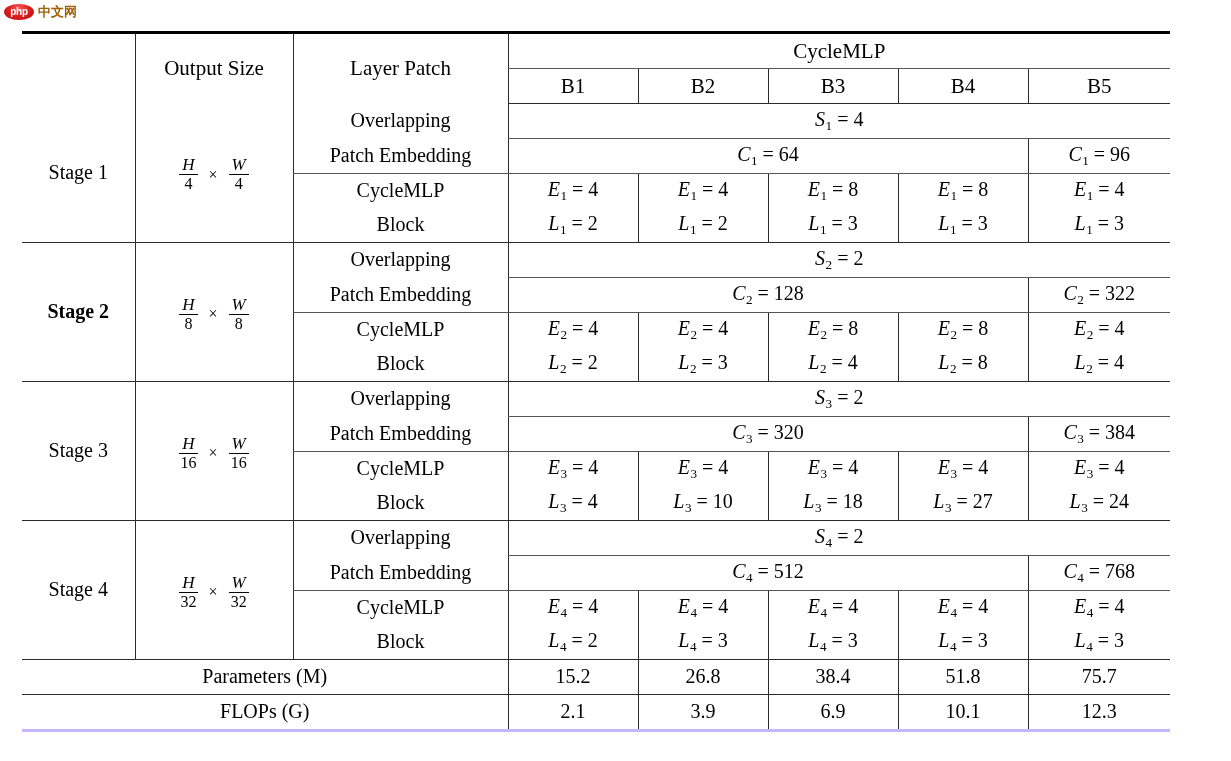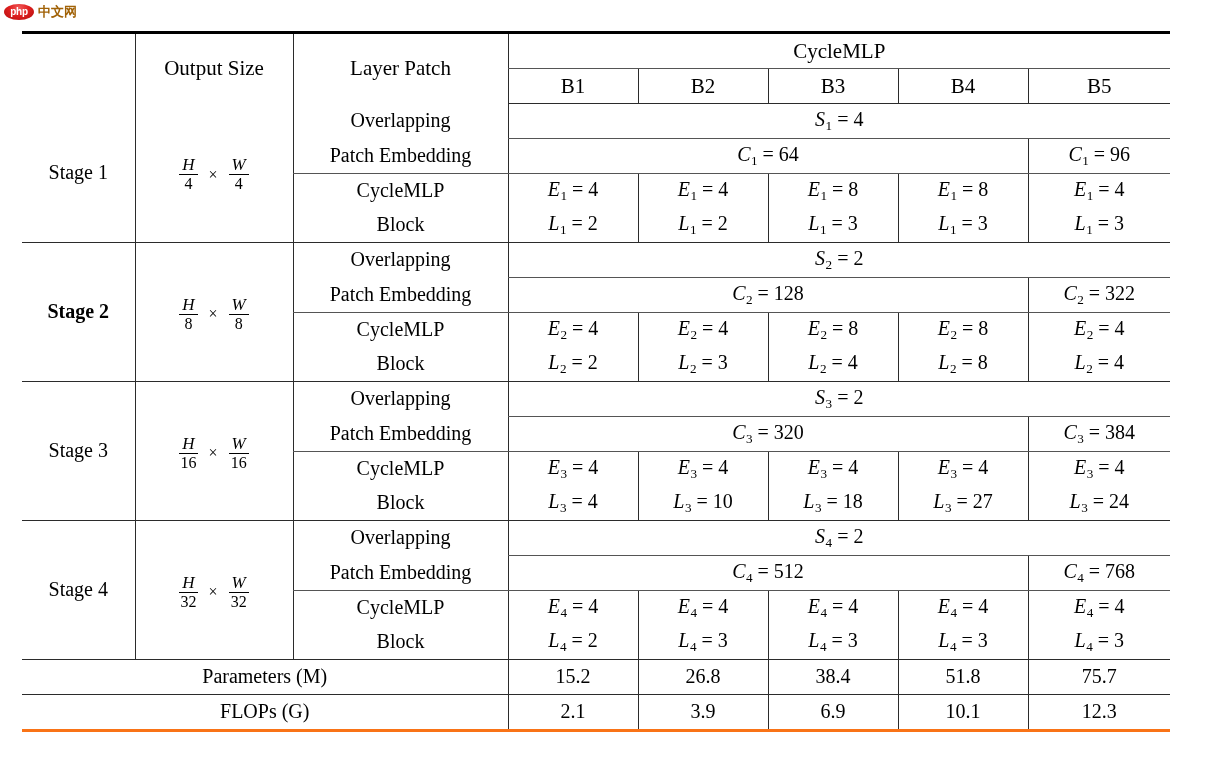--- a/index.html
+++ b/index.html
@@ -64,21 +64,21 @@
   table.paper-table td {
     text-align: center;
     vertical-align: middle;
     padding: 0;
     line-height: 1.08;
     height: 34px;
   }
 
   
   .rule-top    { border-top: 3px solid #000; }
-  .rule-bottom { border-bottom: 3px solid #f97316; font-family: Liberation Serif, serif; }
+  .rule-bottom { border-bottom: 3px solid #c4b5fd; font-family: Liberation Serif, serif; }
   .rule-mid    { border-bottom: 1.4px solid #2b2b2b; }
   .rule-thin   { border-bottom: 1.1px solid #555; }
   .vl          { border-left: 1.4px solid #2b2b2b; }
 
   
   .c-stage  { width: 113px; }
   .c-out    { width: 158px; }
   .c-layer  { width: 215px; }
   .c-b      { width: 130px; }
   .c-b5     { width: 142px; }

